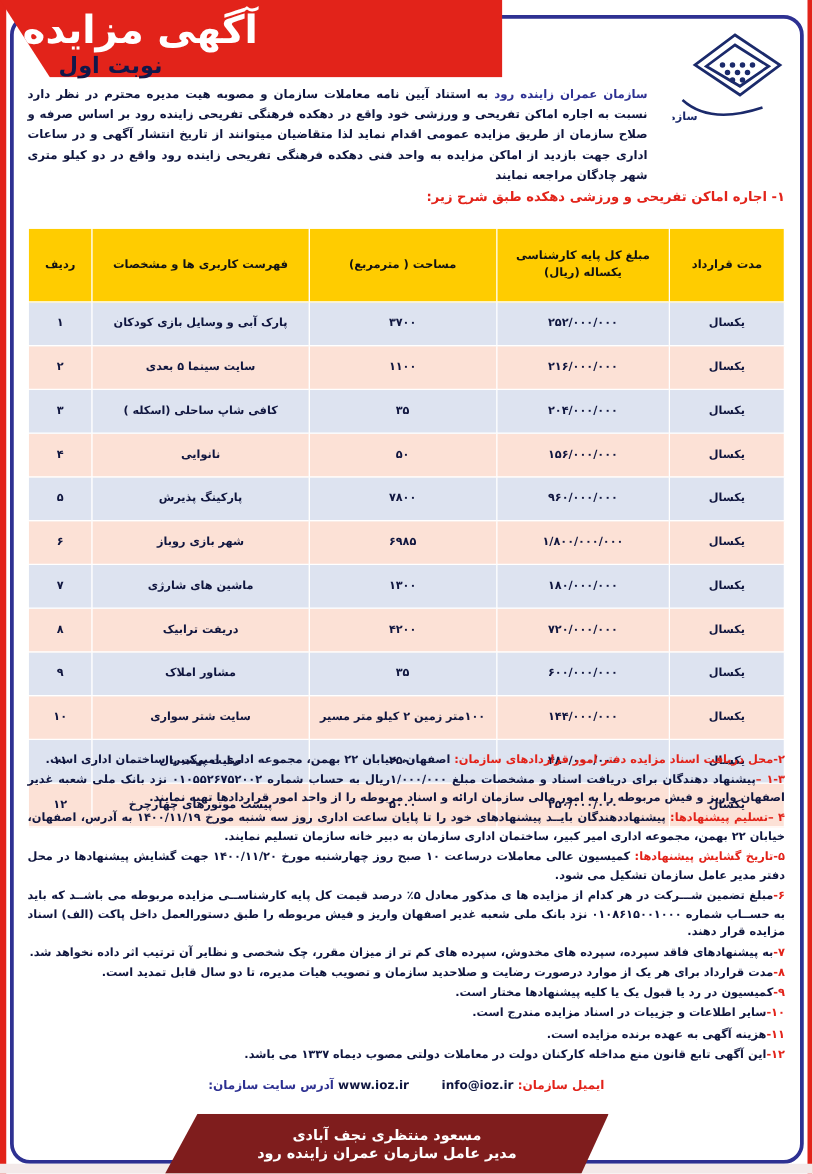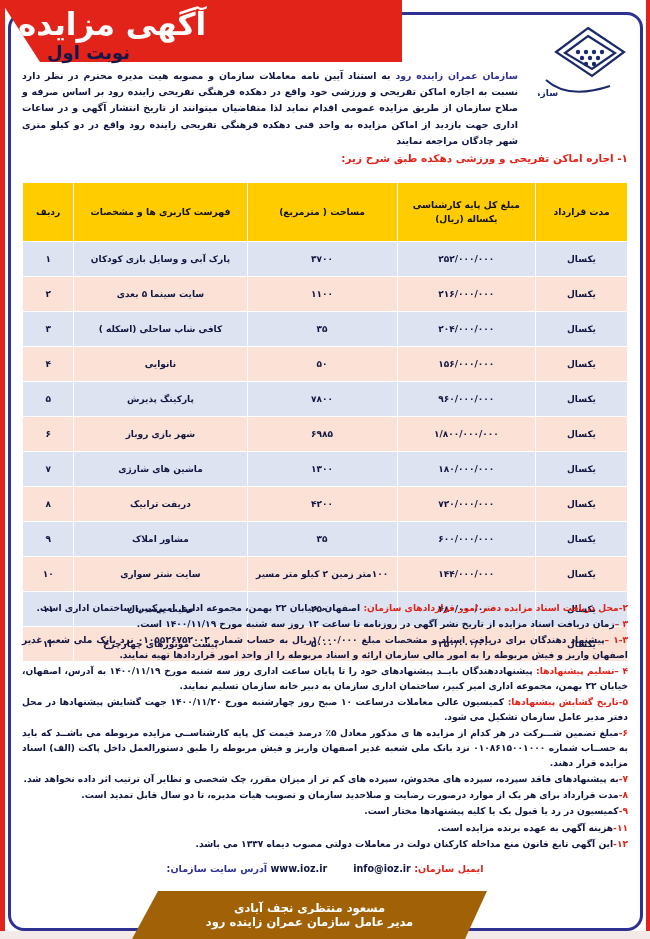--- a/index.html
+++ b/index.html
@@ -169,21 +169,21 @@
     text-align:center;
   }
   .lbl{color:#2e3192;}
   .lbl-red{color:#e2231a;margin-top:32px;}
   .val{color:#10163f;}
   
   .sig{
     position:absolute;
     bottom:0;left:132px;right:163px;
     height:48px;
-    background:#a16207;
+    background:#7f1d1d;
     clip-path:polygon(26px 0, 100% 0, calc(100% - 22px) 100%, 0 100%);
     z-index:7;
     display:flex;flex-direction:column;
     align-items:center;justify-content:center;
     gap:0;
   }
   .sig div{
     color:#ffffff;font-weight:bold;font-size:11.5px;line-height:1.25;
     white-space:nowrap;
   }
@@ -332,28 +332,28 @@
             <td class="col-area">۵۰۰۰</td>
             <td class="col-usage">پیست موتورهای چهارچرخ</td>
             <td class="col-radif">۱۲</td>
           </tr>
         </tbody>
     </table>
   </div>
 
   <div class="conds">
       <p class="cond rt"><span class="hl">۲-</span><span class="hl">محل دریافت اسناد مزایده دفتر امور قراردادهای سازمان:</span> <span>اصفهان، خیابان ۲۲ بهمن، مجموعه اداری امیرکبیر، ساختمان اداری است.</span></p>
-      <p class="cond"><span class="hl">۳ –</span><span>زمان دریافت اسناد مزایده از تاریخ نشر آگهی در روزنامه تا ساعت ۱۲ روز سه شنبه مورخ ۱۴۰۰/۱۱/۱۹  است.</span></p>
       <p class="cond"><span class="hl">۱-۳ –</span><span>پیشنهاد دهندگان برای دریافت اسناد و مشخصات مبلغ ۱/۰۰۰/۰۰۰ریال به   حساب شماره ۰۱۰۵۵۲۶۷۵۲۰۰۲ نزد بانک ملی شعبه غدیر اصفهان واریز و فیش مربوطه را به امور مالی سازمان ارائه و اسناد مربوطه را از واحد امور قراردادها تهیه نمایند.</span></p>
       <p class="cond"><span class="hl">۴ –</span><span class="hl">تسلیم پیشنهادها:</span> <span>پیشنهاددهندگان بایــد پیشنهادهای خود را تا پایان ساعت اداری روز سه شنبه  مورخ ۱۴۰۰/۱۱/۱۹ به آدرس، اصفهان، خیابان ۲۲ بهمن، مجموعه اداری امیر کبیر، ساختمان اداری سازمان به دبیر خانه سازمان تسلیم نمایند.</span></p>
       <p class="cond"><span class="hl">۵-</span><span class="hl">تاریخ گشایش پیشنهادها:</span> <span>کمیسیون عالی معاملات درساعت  ۱۰ صبح روز چهارشنبه مورخ ۱۴۰۰/۱۱/۲۰ جهت گشایش پیشنهادها در محل دفتر مدیر عامل سازمان تشکیل می شود.</span></p>
       <p class="cond"><span class="hl">۶-</span><span>مبلغ تضمین شـــرکت در هر کدام از مزایده ها ی مذکور معادل ۵٪ درصد قیمت کل پایه کارشناســی مزایده مربوطه می باشــد که باید  به حســاب شماره ۰۱۰۸۶۱۵۰۰۱۰۰۰ نزد بانک ملی شعبه غدیر اصفهان واریز و فیش مربوطه را طبق دستورالعمل داخل پاکت (الف) اسناد مزایده قرار دهند.</span></p>
       <p class="cond"><span class="hl">۷-</span><span>به پیشنهادهای فاقد سپرده، سپرده های مخدوش، سپرده های کم تر از میزان مقرر، چک شخصی و نظایر آن ترتیب اثر داده نخواهد شد.</span></p>
       <p class="cond"><span class="hl">۸-</span><span>مدت قرارداد برای هر یک از موارد درصورت رضایت و صلاحدید سازمان و تصویب هیات مدیره، تا دو سال قابل تمدید است.</span></p>
       <p class="cond rt"><span class="hl">۹-</span><span>کمیسیون در رد یا قبول یک یا کلیه  پیشنهادها مختار است.</span></p>
+      <p class="cond rt"><span class="hl">۱۰-</span><span>سایر  اطلاعات و جزییات در  اسناد مزایده مندرج است.</span></p>
       <p class="cond rt"><span class="hl">۱۱-</span><span>هزینه آگهی به عهده برنده مزایده است.</span></p>
       <p class="cond rt"><span class="hl">۱۲-</span><span>این آگهی تابع قانون منع مداخله کارکنان دولت در معاملات دولتی مصوب دیماه ۱۳۳۷ می باشد.</span></p>
     </div>
 
   <div class="contacts">
     <div class="contact-row">
       <span>
         <span class="lbl-red">ایمیل سازمان:</span>
         <span class="val ltr">info@ioz.ir</span>
       </span>

